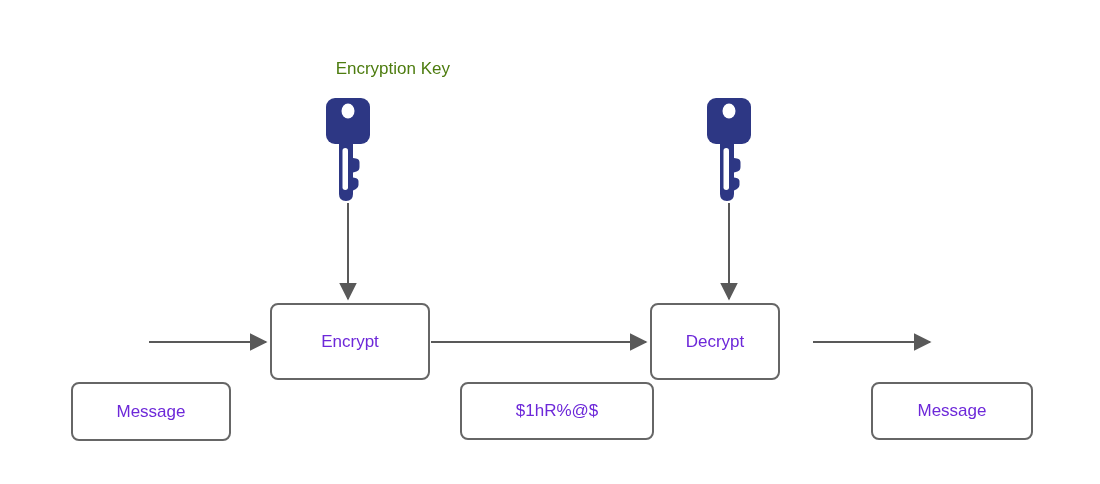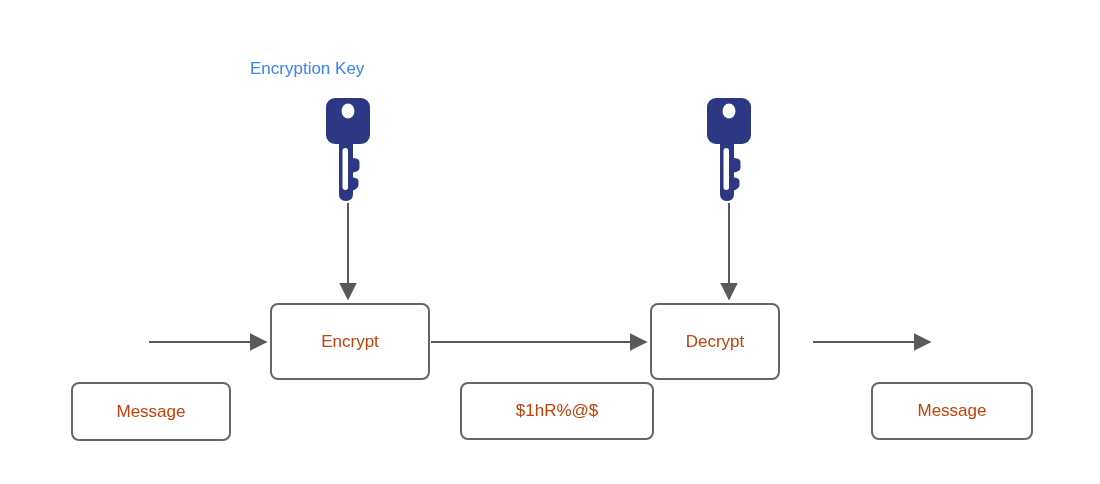--- a/index.html
+++ b/index.html
@@ -11,23 +11,23 @@
     width: 1100px;
     height: 484px;
     background: #ffffff;
     overflow: hidden;
   }
 
   .key-label {
     position: absolute;
     width: 200px;
     top: 59px;
-    text-align: left;
+    text-align: right;
     font-size: 17px;
-    color: #3b82f6;
+    color: #4d7c0f;
     white-space: nowrap;
   }
   .key-label.enc { left: 250px; }
   .key-label.dec { left: 629px; }
 
   .key-icon-svg {
     position: absolute;
     width: 44px;
     height: 106px;
     top: 98px;
@@ -45,21 +45,21 @@
 
   .node {
     position: absolute;
     background: #ffffff;
     border: 2px solid #666666;
     border-radius: 8px;
     display: flex;
     align-items: center;
     justify-content: center;
     font-size: 17px;
-    color: #c2410c;
+    color: #6d28d9;
   }
   .node.encrypt  { left: 270px; top: 303px; width: 160px; height: 77px; }
   .node.decrypt  { left: 650px; top: 303px; width: 130px; height: 77px; }
   .node.msg-in   { left: 71px;  top: 382px; width: 160px; height: 59px; }
   .node.cipher   { left: 460px; top: 382px; width: 194px; height: 58px; }
   .node.msg-out  { left: 871px; top: 382px; width: 162px; height: 58px; }
 </style>
 </head>
 <body>
 

